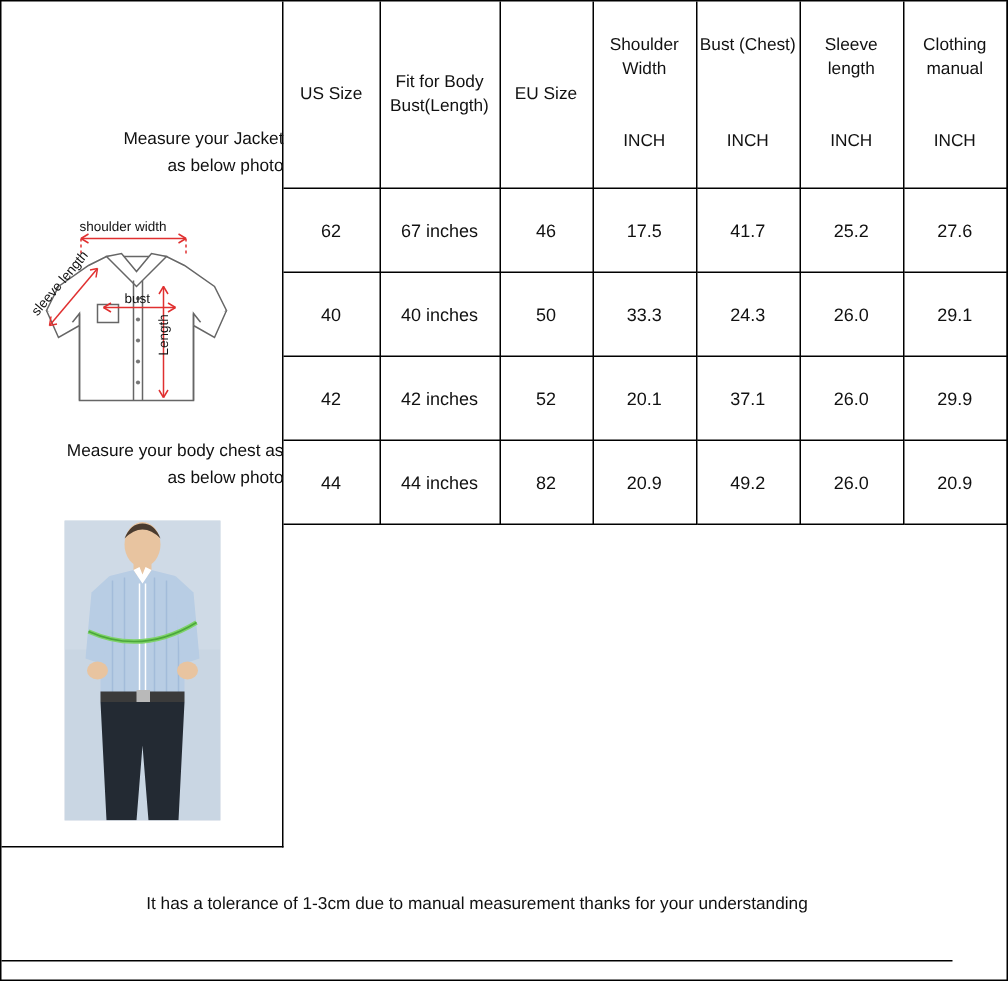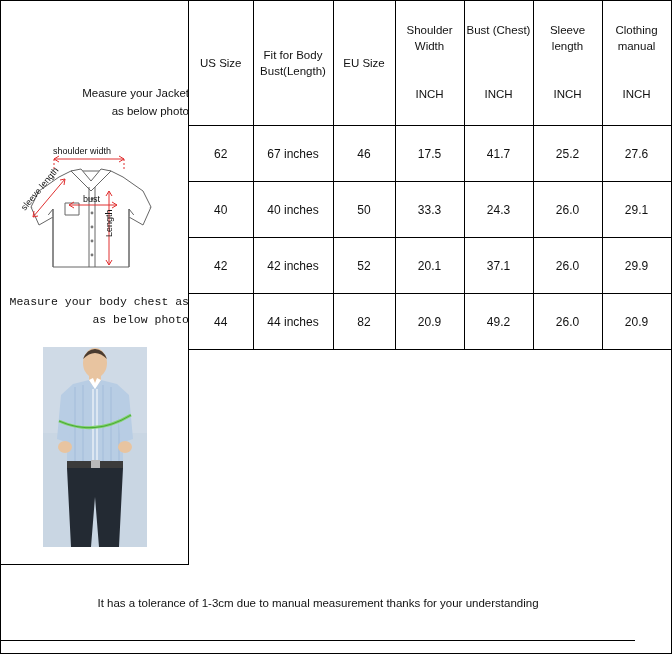--- a/index.html
+++ b/index.html
@@ -44,21 +44,20 @@
     position: absolute;
     top: 84px;
     left: 0;
     width: 188px;
   }
   .cap-body {
     position: absolute;
     top: 292px;
     left: 0;
     width: 188px;
-    font-family: Liberation Mono, monospace;
   }
 
   
   .shirt-wrap {
     position: absolute;
     top: 128px;
     left: 8px;
     width: 172px;
     height: 152px;
   }

